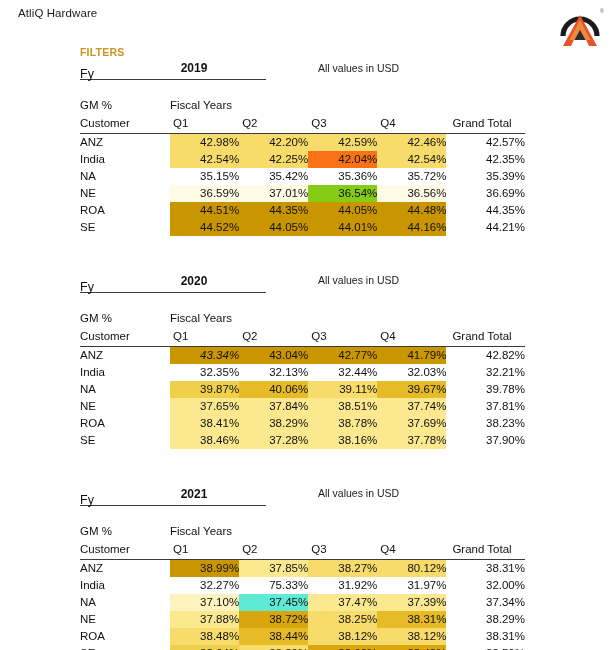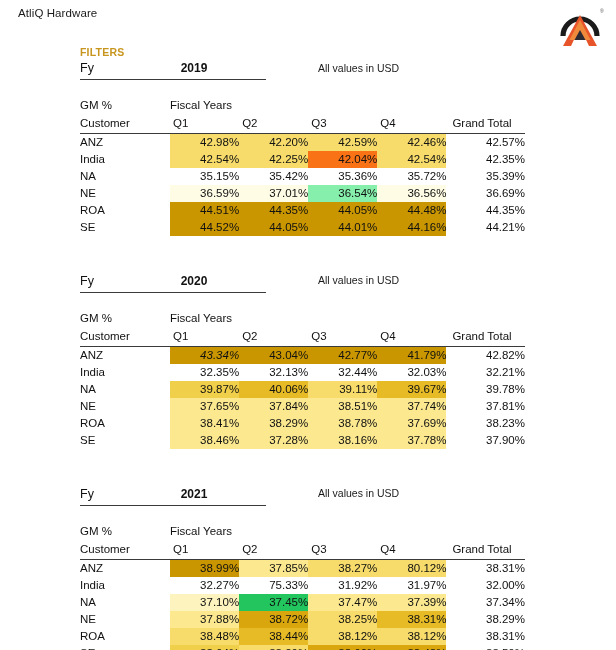--- a/index.html
+++ b/index.html
@@ -77,21 +77,21 @@
   
   .fy-row {
     position: relative;
     width: 186px;
     border-bottom: 1.4px solid #3a3a3a;
     height: 19px;
   }
   .fy-label {
     position: absolute;
     left: 0;
-    top: 1px;
+    top: 7px;
     font-size: 12.5px;
     color: #111;
   }
   .fy-value {
     position: absolute;
     left: 72px;
     top: 1px;
     width: 84px;
     text-align: center;
     font-size: 12px;
@@ -224,21 +224,21 @@
             <td class="val" style="background-color: rgb(255, 255, 255);">35.15%</td>
             <td class="val" style="background-color: rgb(255, 255, 255);">35.42%</td>
             <td class="val" style="background-color: rgb(255, 255, 255);">35.36%</td>
             <td class="val" style="background-color: rgb(255, 255, 255);">35.72%</td>
             <td class="total">35.39%</td>
           </tr>
           <tr>
             <td class="cust">NE</td>
             <td class="val" style="background-color: rgb(255, 252, 230);">36.59%</td>
             <td class="val" style="background-color: rgb(255, 252, 230);">37.01%</td>
-            <td class="val" style="background-color: #86efac;">36.54%</td>
+            <td class="val" style="background-color: #84cc16;">36.54%</td>
             <td class="val" style="background-color: rgb(255, 252, 230);">36.56%</td>
             <td class="total">36.69%</td>
           </tr>
           <tr>
             <td class="cust">ROA</td>
             <td class="val" style="background-color: rgb(201, 150, 0);">44.51%</td>
             <td class="val" style="background-color: rgb(201, 150, 0);">44.35%</td>
             <td class="val" style="background-color: rgb(201, 150, 0);">44.05%</td>
             <td class="val" style="background-color: rgb(201, 150, 0);">44.48%</td>
             <td class="total">44.35%</td>
@@ -379,21 +379,21 @@
             <td class="cust">India</td>
             <td class="val" style="background-color: rgb(255, 255, 255);">32.27%</td>
             <td class="val" style="background-color: rgb(255, 255, 255);">75.33%</td>
             <td class="val" style="background-color: rgb(255, 255, 255);">31.92%</td>
             <td class="val" style="background-color: rgb(255, 255, 255);">31.97%</td>
             <td class="total">32.00%</td>
           </tr>
           <tr>
             <td class="cust">NA</td>
             <td class="val" style="background-color: rgb(253, 243, 191);">37.10%</td>
-            <td class="val" style="background-color: #22c55e;">37.45%</td>
+            <td class="val" style="background-color: #5eead4;">37.45%</td>
             <td class="val" style="background-color: rgb(251, 232, 143);">37.47%</td>
             <td class="val" style="background-color: rgb(251, 232, 143);">37.39%</td>
             <td class="total">37.34%</td>
           </tr>
           <tr>
             <td class="cust">NE</td>
             <td class="val" style="background-color: rgb(251, 232, 143);">37.88%</td>
             <td class="val" style="background-color: rgb(217, 167, 13);">38.72%</td>
             <td class="val" style="background-color: rgb(247, 220, 107);">38.25%</td>
             <td class="val" style="background-color: rgb(230, 187, 38);">38.31%</td>

